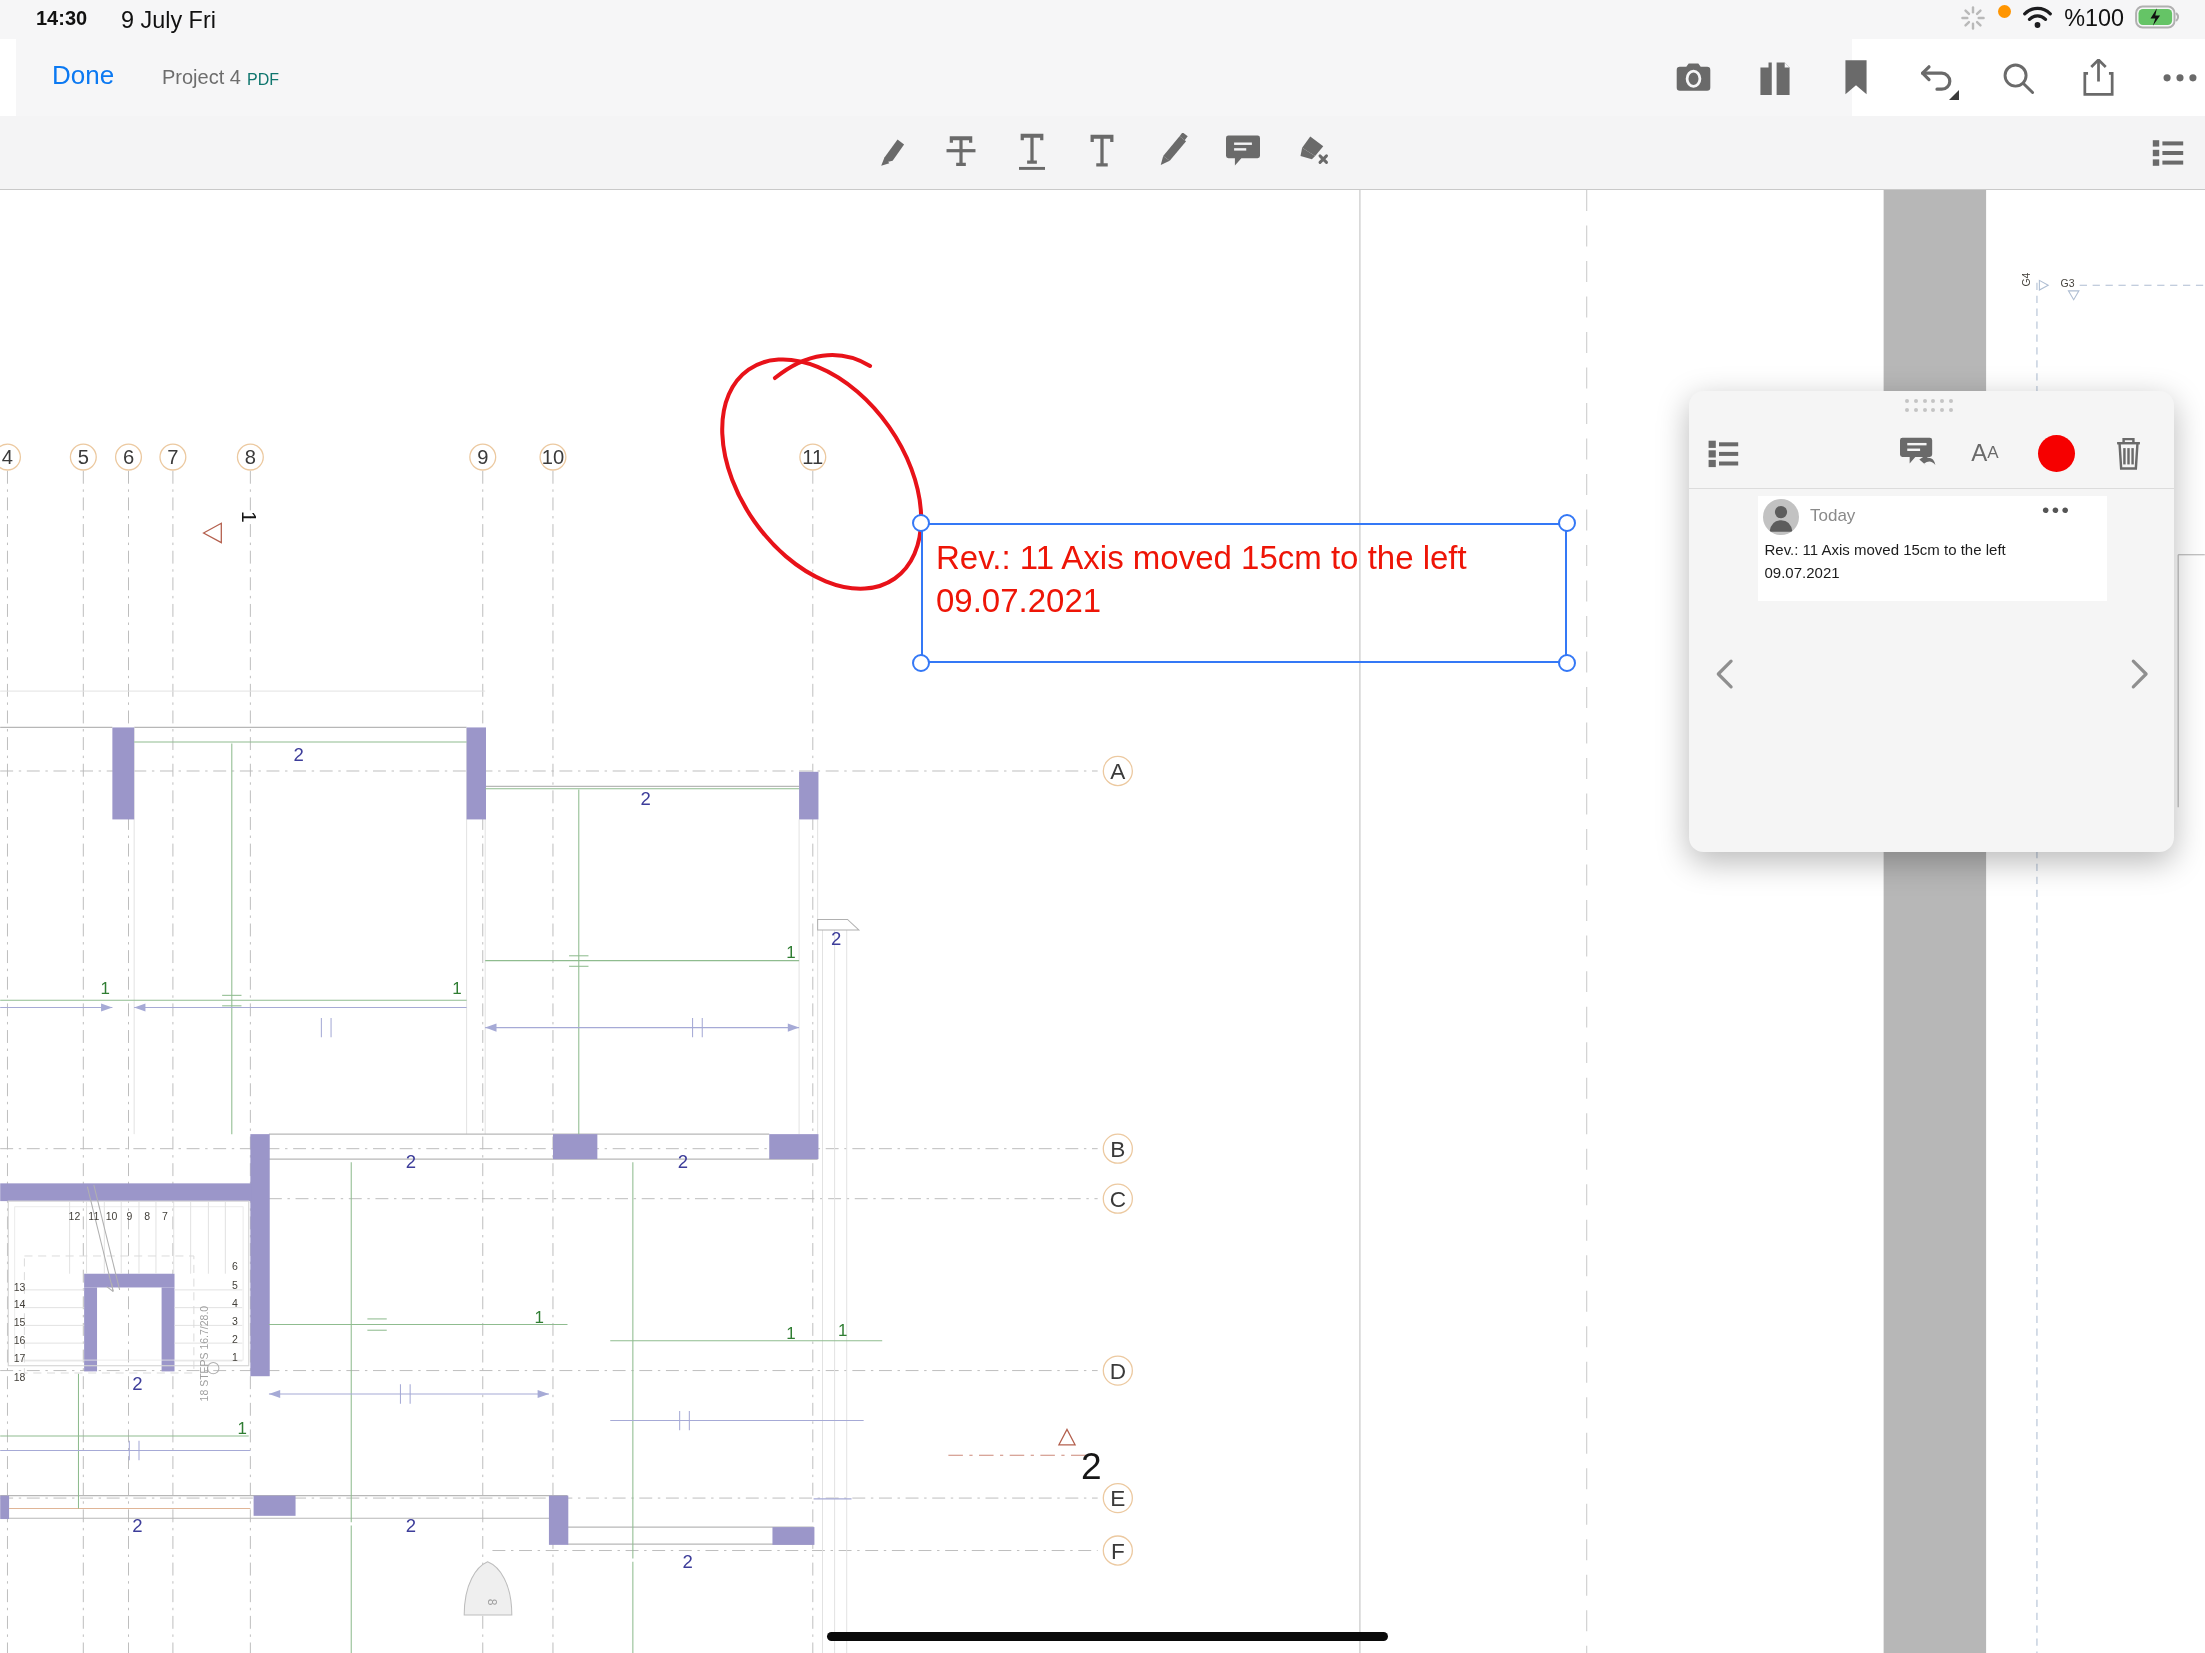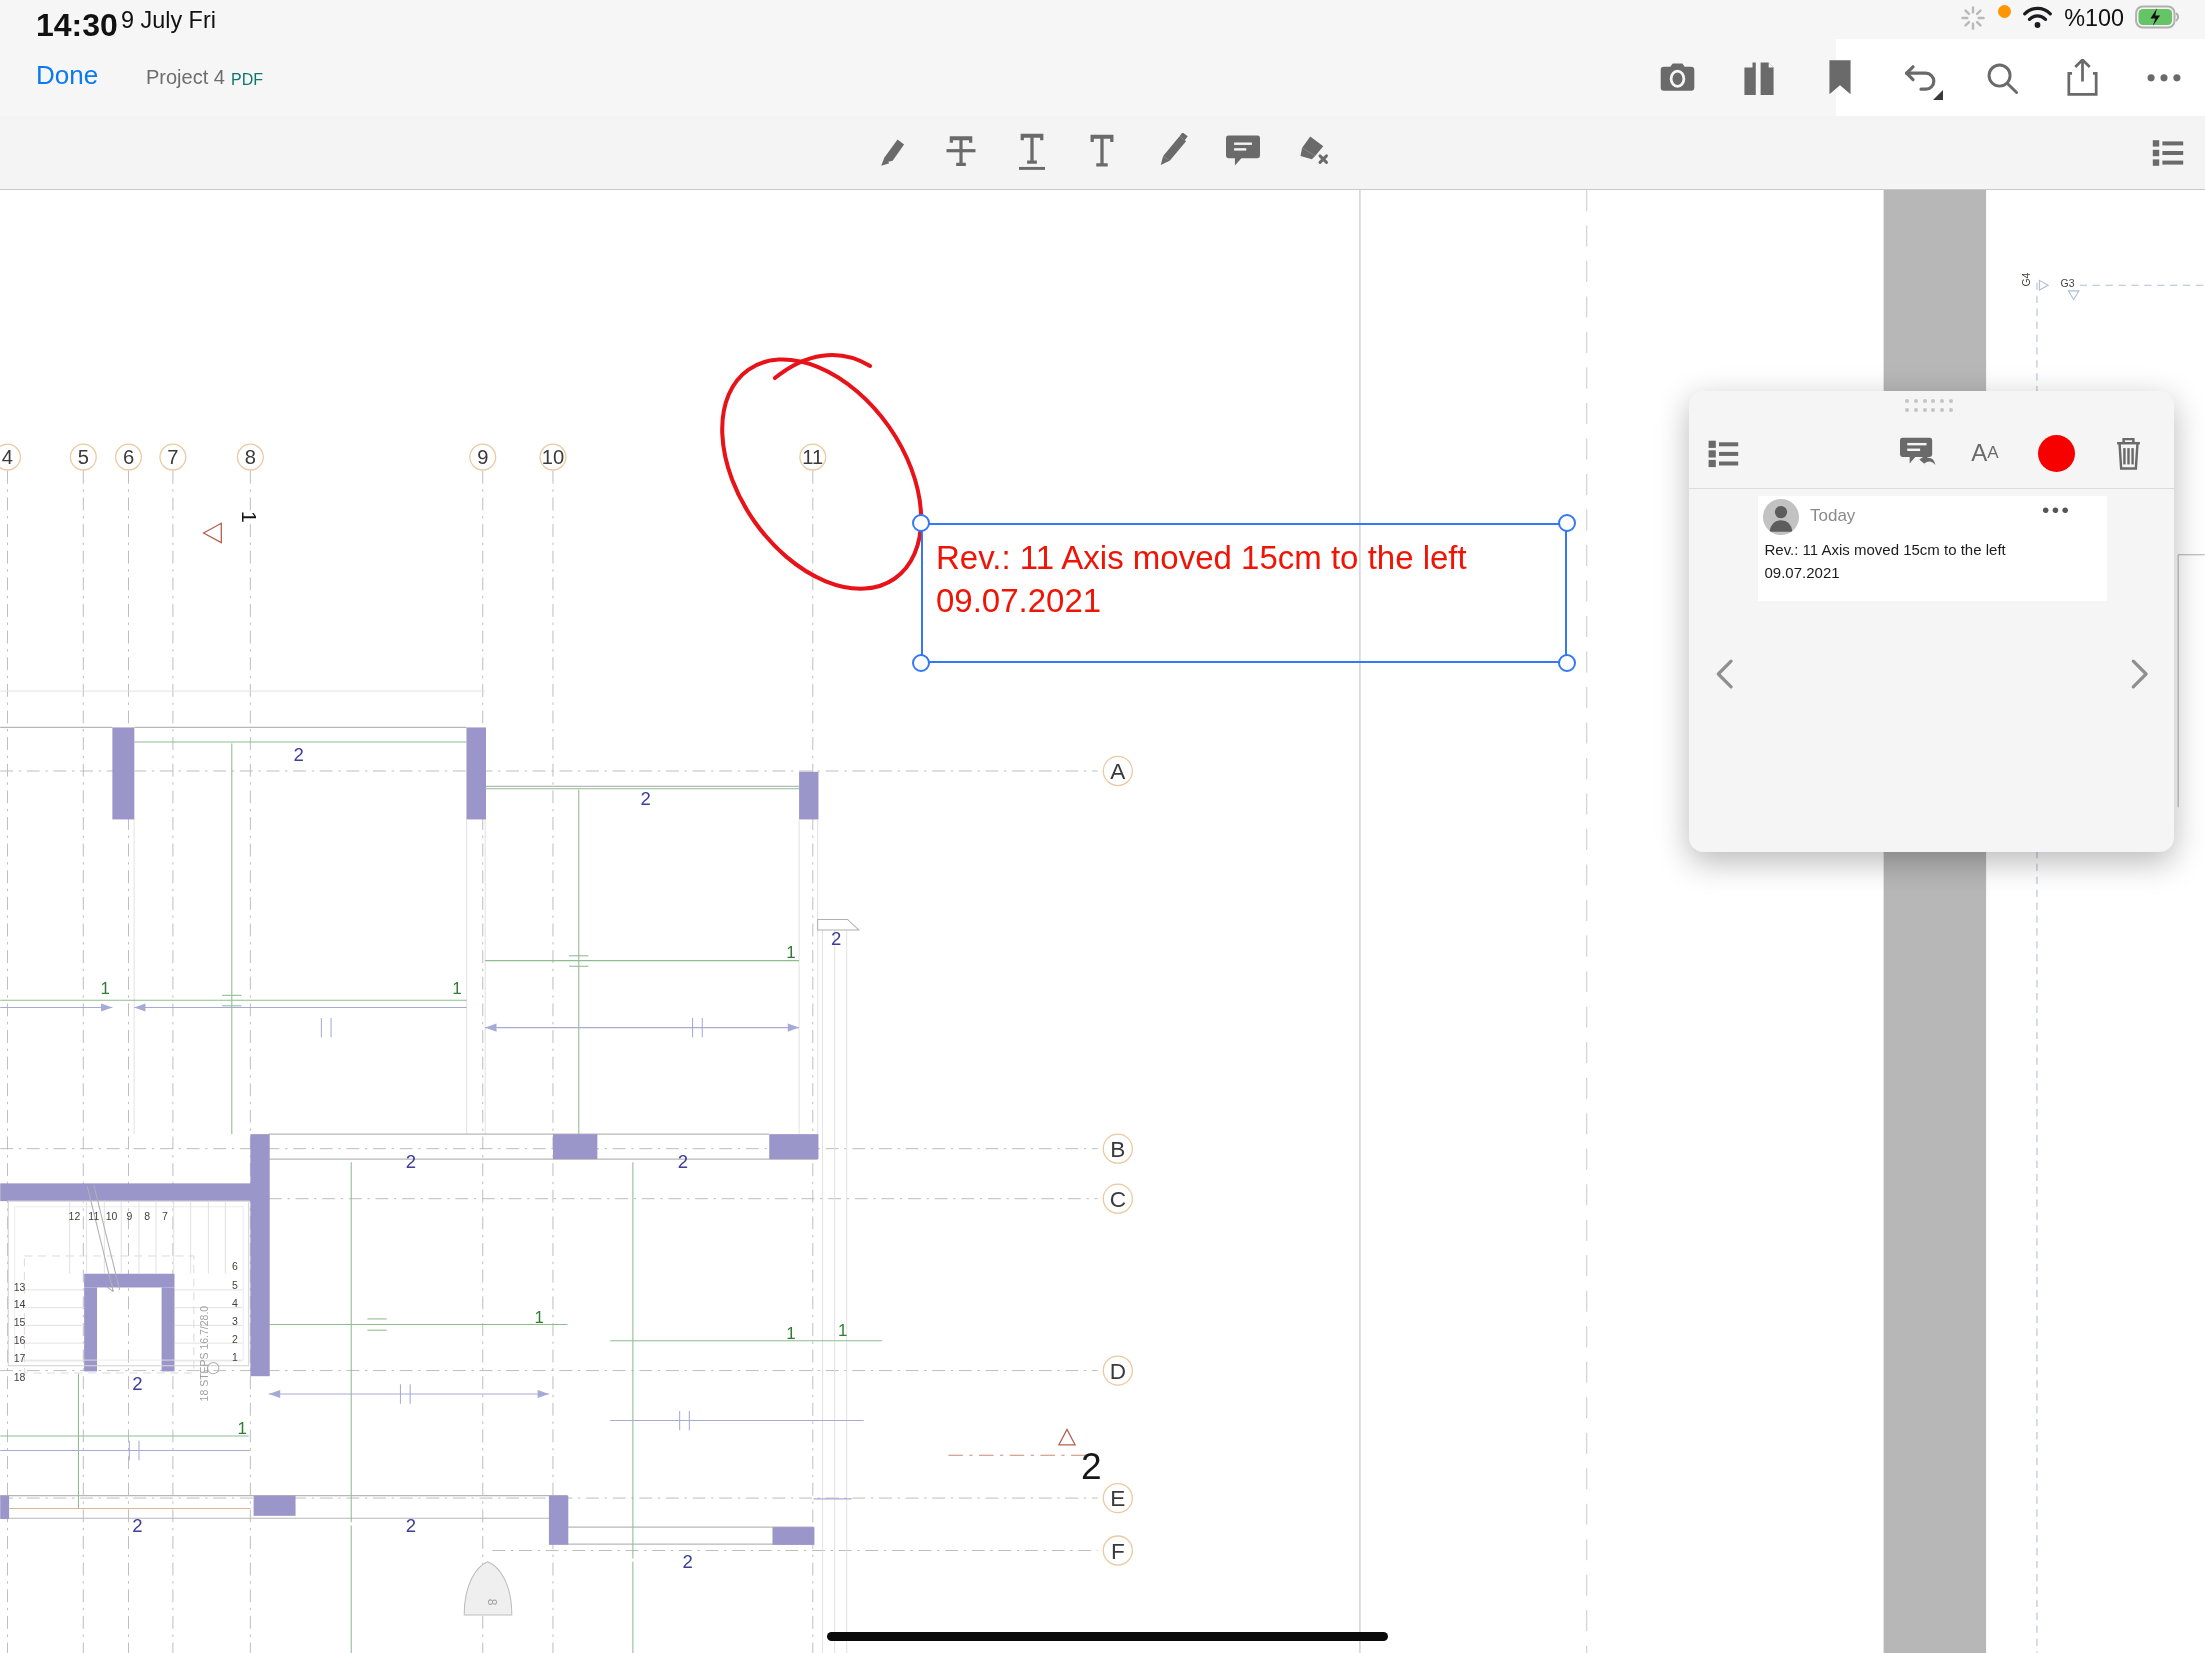--- a/index.html
+++ b/index.html
@@ -1,24 +1,24 @@
 <!DOCTYPE html>
 <html style="font-size:13px"><head>
 <meta charset="utf-8">
 <style>
   html,body{margin:0;padding:0}
   body{width:2205px;height:1653px;position:relative;overflow:hidden;background:#fff;
        font-family:"Liberation Sans",sans-serif;-webkit-font-smoothing:antialiased}
   
   .statusbar{position:absolute;left:0;top:0;width:2205px;height:39px;background:#f6f6f7;z-index:10}
-  .st-time{position:absolute;left:36px;top:6.5px;font-size:32px;font-weight:700;color:#111}
+  .st-time{position:absolute;left:36px;top:6.5px;font-size:20px;font-weight:700;color:#111}
   .st-date{position:absolute;left:121px;top:6.5px;font-size:23.4px;font-weight:400;color:#111}
   .st-right{position:absolute;right:22.6px;top:4.8px;display:flex;align-items:flex-start;gap:11.3px}
   .st-batt-label{font-size:23.4px;color:#111}
-  .toolbar{position:absolute;left:0;top:39px;width:1836px;height:77px;background:#f6f6f7;z-index:10;border-bottom:0.8px solid #e3e3e3}
+  .toolbar{position:absolute;left:16px;top:39px;width:1836px;height:77px;background:#f6f6f7;z-index:10;border-bottom:0.8px solid #e3e3e3}
   .done-btn{position:absolute;left:36px;top:21px;font-size:26px;font-weight:500;color:#0b79f2;cursor:pointer}
   .doc-title{position:absolute;left:146px;top:27.4px;font-size:20px;color:#6d6d6d}
   .doc-type{position:absolute;left:231px;top:31.5px;font-size:16px;color:#0f766e}
   .tb-right{position:absolute;left:1658px;top:14.5px;display:flex;gap:42px;z-index:11}
   .ibtn{width:39px;height:48px;display:flex;align-items:center;justify-content:center;cursor:pointer;position:relative}
   .undo-corner{position:absolute;right:-3.2px;bottom:1.6px;width:0;height:0;border-left:10.5px solid transparent;border-bottom:10.5px solid #3a3a3a}
   .annotbar{position:absolute;left:0;top:116px;width:2205px;height:73px;background:#f4f4f5;z-index:10;border-bottom:0.8px solid #c9c9c9}
   .an-center{position:absolute;left:871px;top:11.3px;display:flex;gap:31.5px}
   .an-right{position:absolute;left:2148px;top:13px}
   

